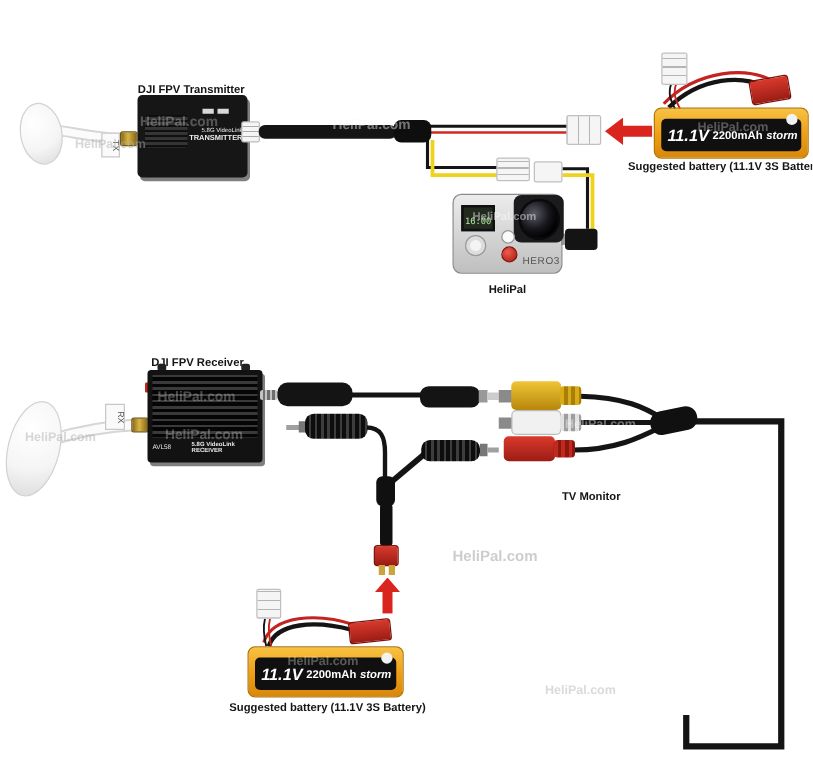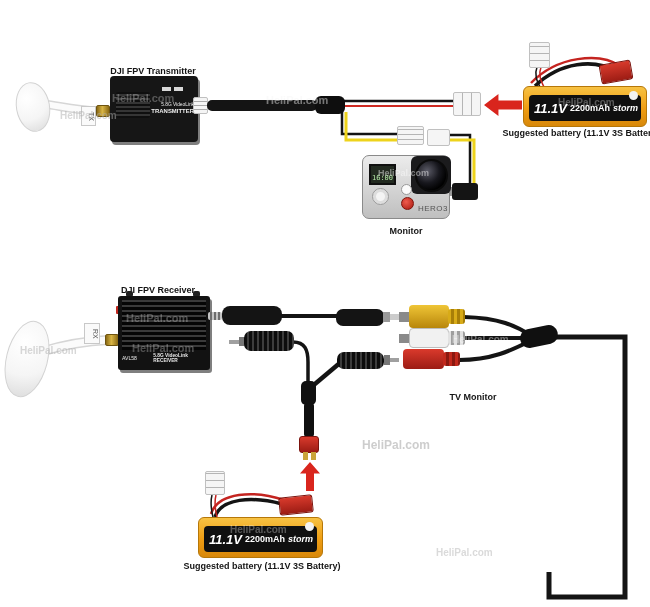--- a/index.html
+++ b/index.html
@@ -133,21 +133,21 @@
     </div>
     <div class="part" style="left:9px;top:32px;width:17px;height:17px;border-radius:50%;background:#f4f4f4;
          border:1px solid #999;box-shadow:inset 0 0 0 3px #ddd"></div>
     <div class="part" style="left:38px;top:28px;width:11px;height:11px;border-radius:50%;background:#fbfbfb;
          border:1px solid #999"></div>
     <div class="part" style="left:38px;top:41px;width:13px;height:13px;border-radius:50%;
          background:radial-gradient(circle at 38% 35%,#ef5b4e,#a8190f);border:1px solid #7e120a"></div>
     <div class="part" style="left:47px;top:48px;width:38px;height:10px;font-size:8px;font-weight:normal;color:#555;
          letter-spacing:.5px;text-align:right">HERO3</div>
   </div>
-  <div class="lbl" style="left:366px;top:226px;width:80px">Monitor</div>
+  <div class="lbl" style="left:366px;top:226px;width:80px">HeliPal</div>
 
   <div class="lbl" style="left:98px;top:285px;width:120px">DJI FPV Receiver</div>
 
   <div class="part cap-ant" style="left:6px;top:320px;width:42px;height:78px;transform:rotate(14deg)"></div>
   <div class="part tag" style="left:84px;top:323px;width:16px;height:21px">RX</div>
   <div class="part sma" style="left:105px;top:334px;width:14px;height:12px"></div>
 
   <div class="part" style="left:126px;top:291px;width:7px;height:6px;background:#222;border-radius:2px"></div>
   <div class="part" style="left:193px;top:291px;width:7px;height:6px;background:#222;border-radius:2px"></div>
   <div class="part" style="left:116px;top:306px;width:4px;height:8px;background:#c1271e;border-radius:1px"></div>

